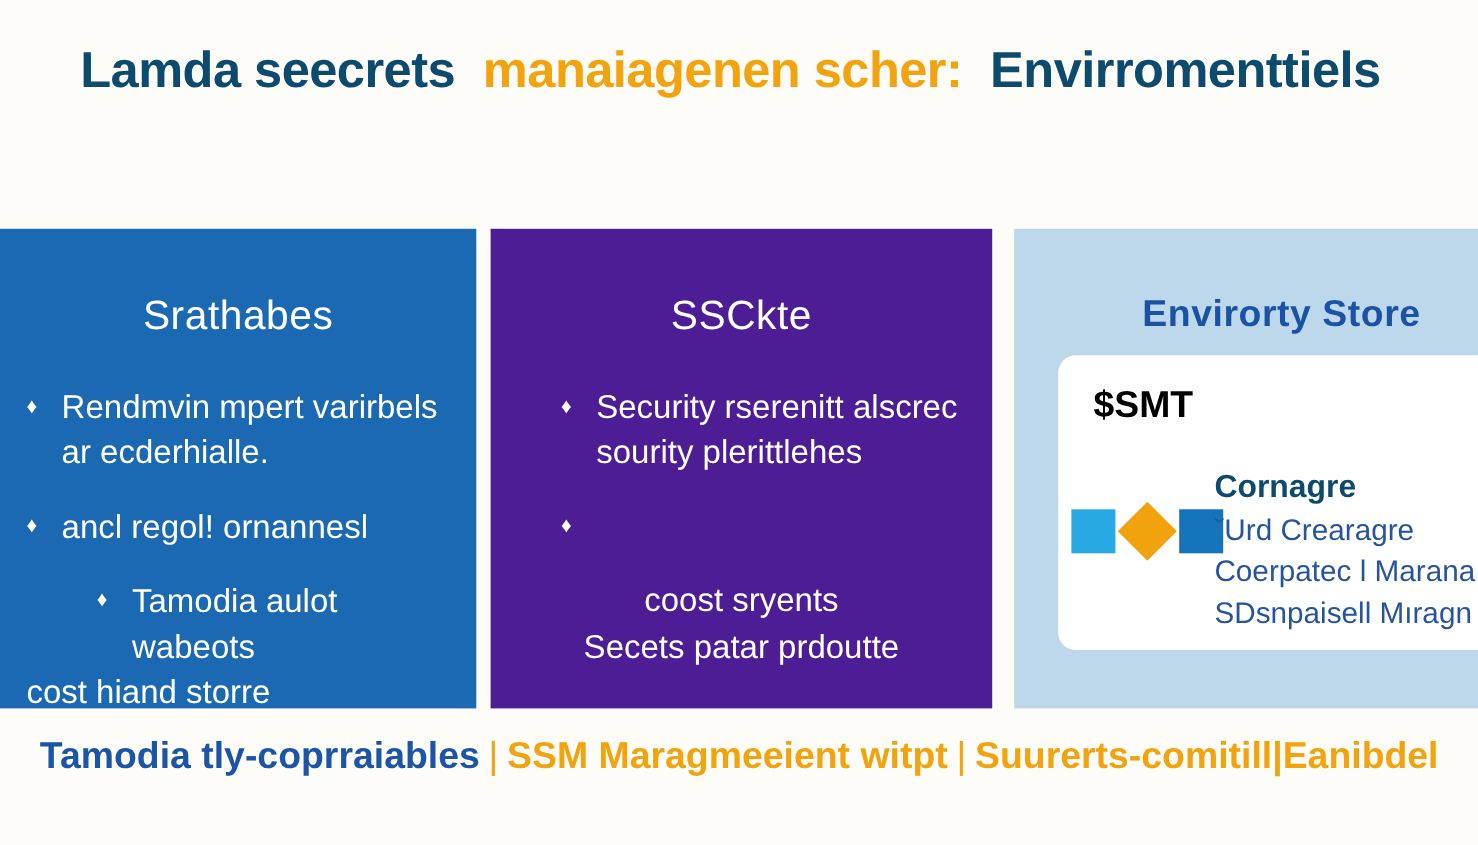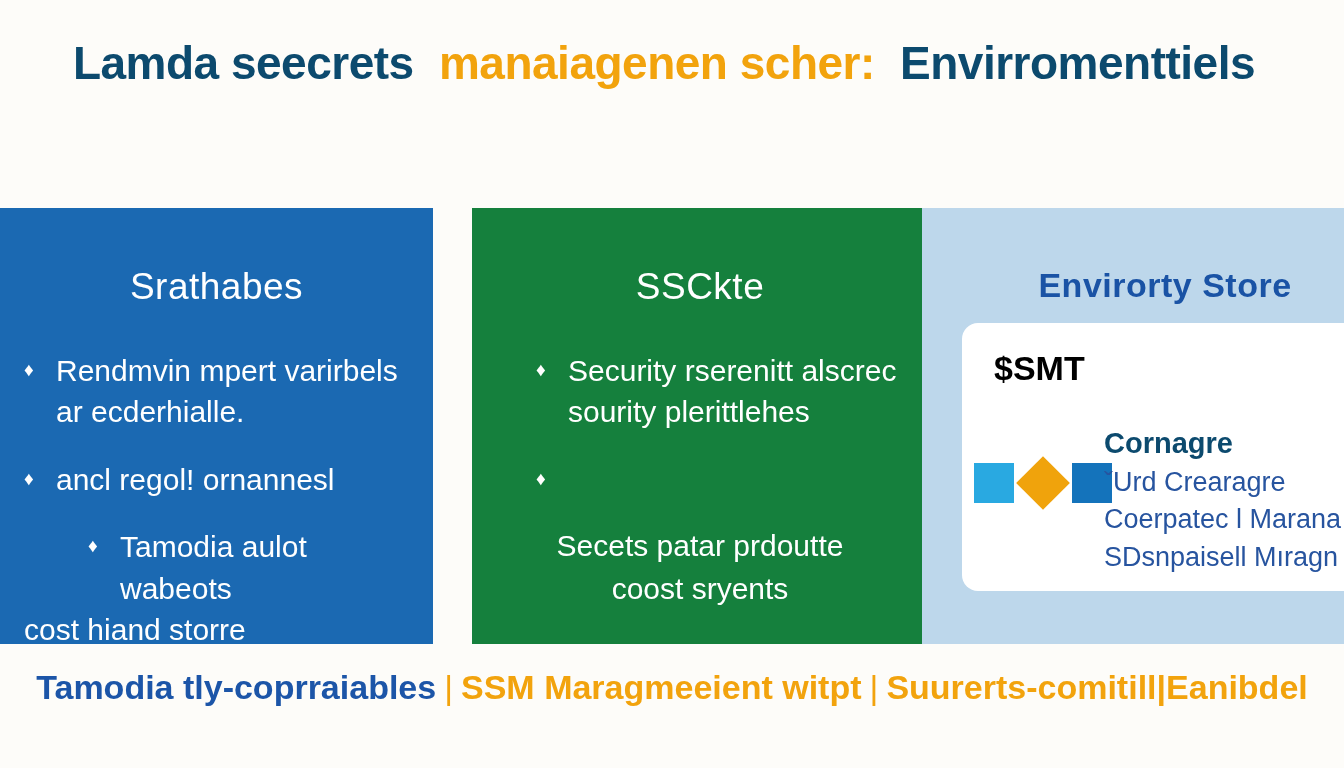--- a/index.html
+++ b/index.html
@@ -17,21 +17,21 @@
   }
   .title .t-blue{color:#0c4a6e;}
   .title .t-orange{color:#f2a30d;}
   .title span{margin-right:13px;}
   .title span:last-child{margin-right:16px;}
 
   
   .cols{position:absolute;top:162px;left:0;width:1148px;height:436px;margin-top:46px;}
   .col{position:absolute;top:0;height:436px;color:#ffffff;}
   .col-blue   {left:0;    width:433px;background:#1b69b2;}
-  .col-yellow {left:472px;width:456px;background:#15803d;}
+  .col-yellow {left:446px;width:456px;background:#4c1d95;}
   .col-light  {left:922px;width:422px;background:#bdd7eb;color:#1a53a5;}
 
   .col-heading{
     margin-top:58px;text-align:center;
     font-size:37px;font-weight:400;letter-spacing:0.5px;
   }
   .bullet{display:flex;align-items:flex-start;padding-right:16px;}
   .marker{flex:0 0 32px;font-size:19px;padding-top:9px;text-align:left;}
   .lines{flex:1;font-size:30px;line-height:1.38;}
   .col-blue .bullet{padding-left:24px;}
@@ -130,22 +130,22 @@
         <span class="line">Security rserenitt alscrec</span>
         <span class="line">sourity plerittlehes</span>
       </span>
     </div>
 
     <div class="bullet b-next">
       <span class="marker">♦</span>
     </div>
 
     <div class="footnote">
+      <span class="line">coost sryents</span>
       <span class="line">Secets patar prdoutte</span>
-      <span class="line">coost sryents</span>
     </div>
   </div>
 
   <div class="col col-light">
     <div class="col-heading">Envirorty Store</div>
 
     <div class="card">
       <div class="card-label">$SMT</div>
 
       <div class="icon-row">

